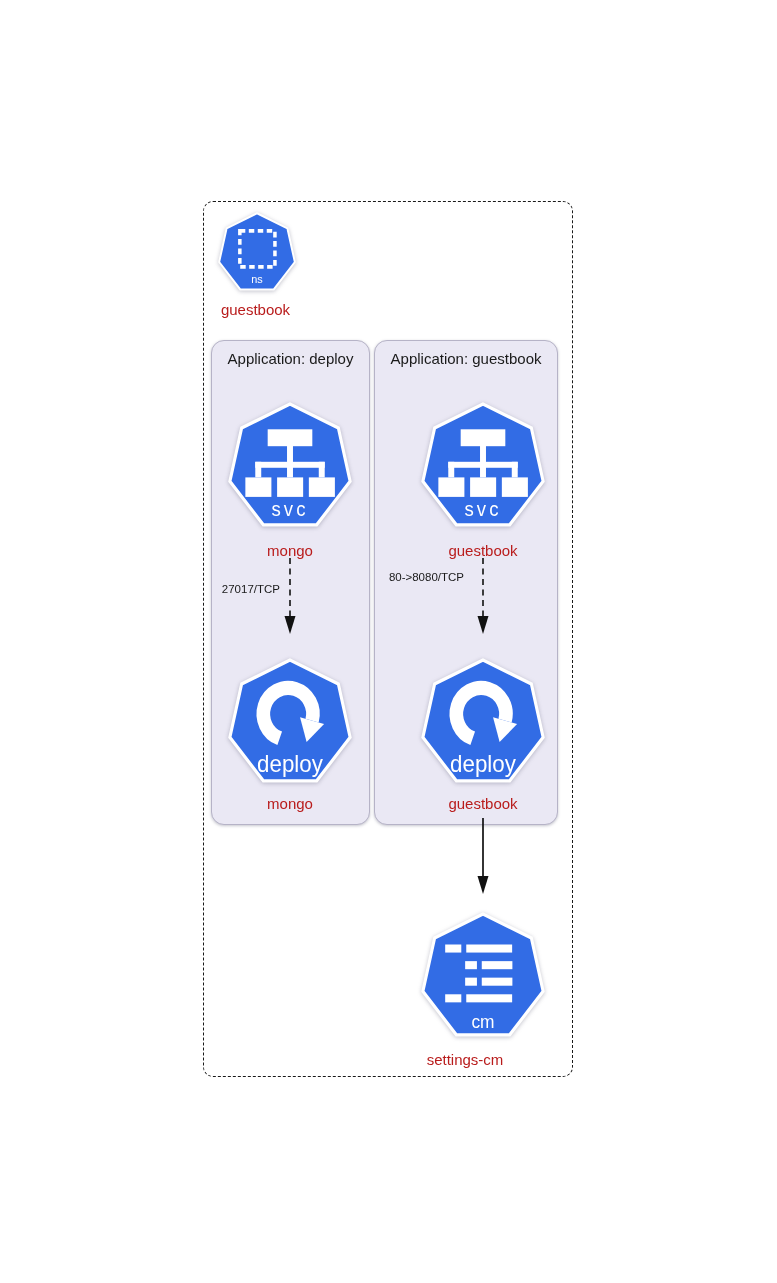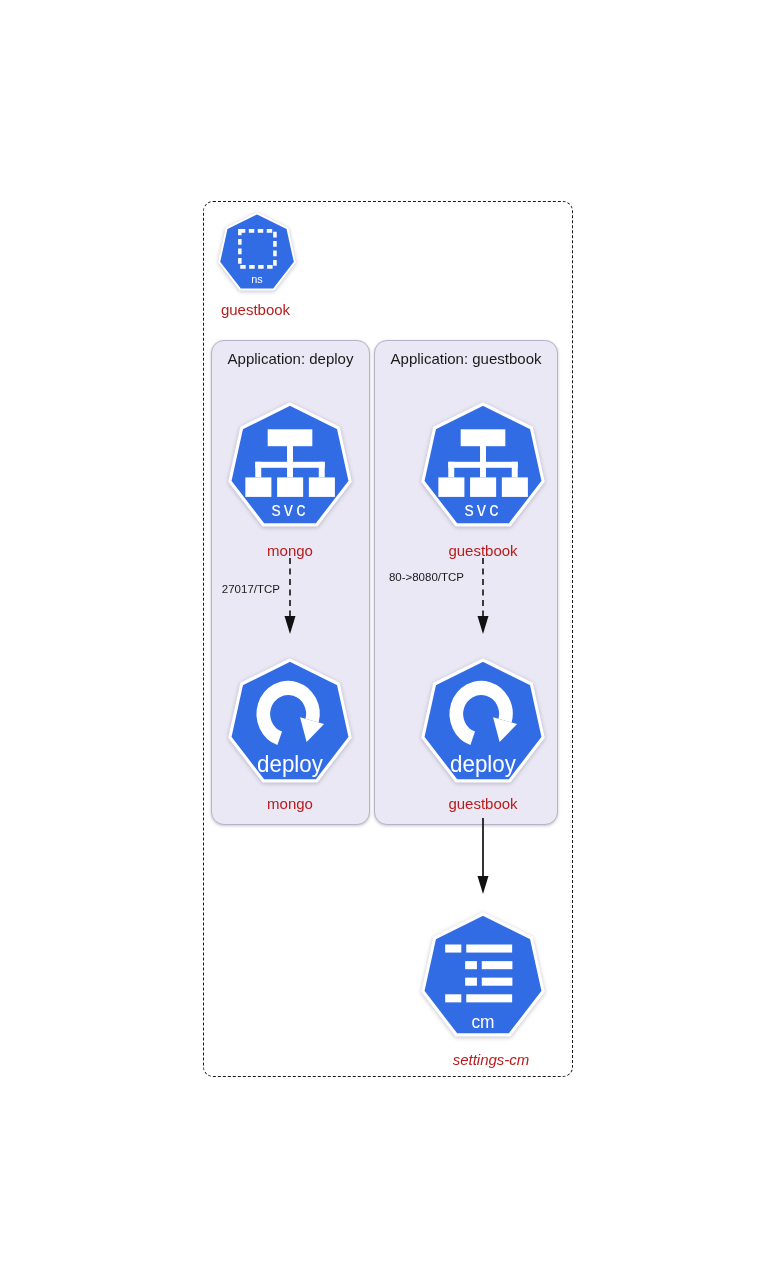--- a/index.html
+++ b/index.html
@@ -53,21 +53,21 @@
 
   .icon-svc1    { left: 421px; top: 402px; }
   .label-svc1   { left: 423px; top: 542px; width: 120px; }
   .edge1        { left: 475px; top: 556px; }
   .edgelabel1   { left: 324px; top: 571px; width: 140px; }
   .icon-dep1    { left: 421px; top: 658px; }
   .label-dep1   { left: 423px; top: 795px; width: 120px; }
 
   .edge2        { left: 475px; top: 818px; }
   .icon-cm      { left: 421px; top: 912px; }
-  .label-cm     { left: 411px; top: 1051px; width: 160px; font-style: italic; }
+  .label-cm     { left: 385px; top: 1051px; width: 160px; }
 </style>
 </head>
 <body>
 
 <div class="abs namespace-border"></div>
 
 <svg class="abs node-icon icon-ns" width="78" height="82" viewBox="0 0 100 100" preserveAspectRatio="none">
   <polygon points="50,1.5 11,20 1.5,61 28.5,94.5 71.5,94.5 98.5,61 89,20" fill="#326ce5" stroke="#ffffff" stroke-width="2.5"></polygon>
   <rect x="28" y="23" width="45" height="44" fill="none" stroke="#ffffff" stroke-width="4.5" stroke-dasharray="7 4.5"></rect>
   <text x="50" y="87" font-size="14">ns</text>

